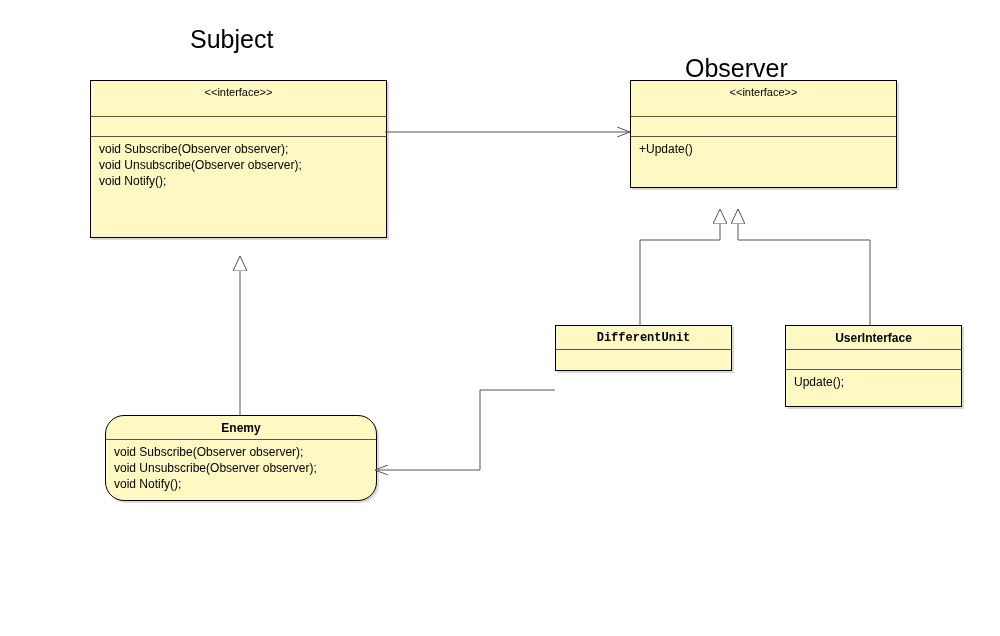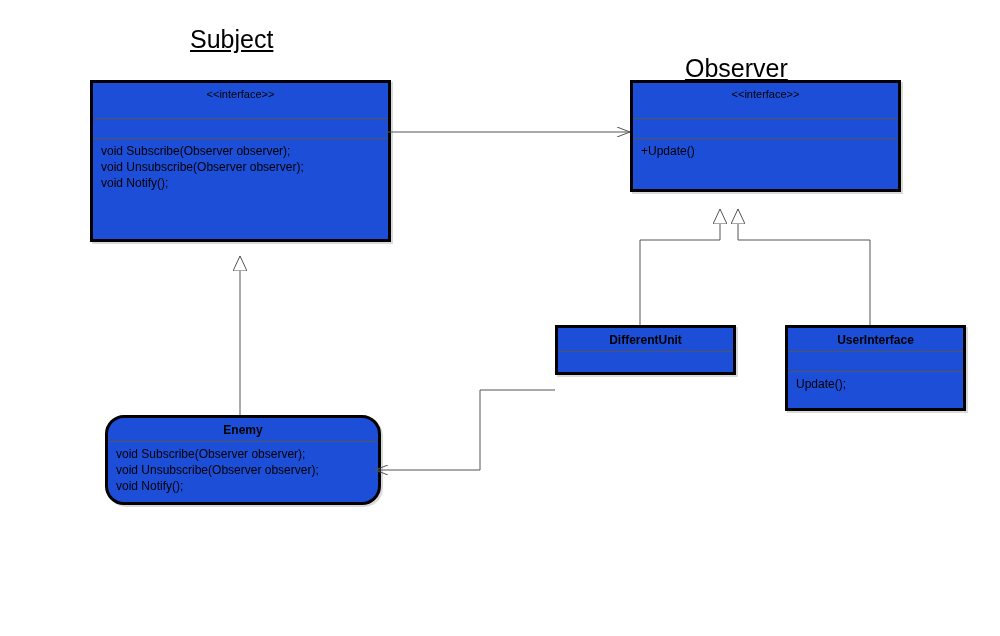--- a/index.html
+++ b/index.html
@@ -9,26 +9,25 @@
     height: 636px;
     background: #fff;
     font-family: Arial, Helvetica, sans-serif;
     color: #000;
     position: relative;
   }
   .title {
     position: absolute;
     font-size: 25px;
     font-weight: 400;
-    text-decoration: underline;
   }
   .class-box {
     position: absolute;
-    border: 3px solid #000000;
-    background: #1d4ed8;
+    border: 1px solid #000000;
+    background: #fef9c3;
     box-shadow: 2px 2px 0 rgba(0,0,0,0.15);
   }
   .class-compartment {
     border-bottom: 1px solid #555;
     padding: 4px 8px;
     font-size: 12px;
     line-height: 1.35;
     box-sizing: border-box;
   }
   .class-compartment:last-child { border-bottom: none; }
@@ -75,21 +74,21 @@
     <div class="cname">Enemy</div>
   </div>
   <div class="class-compartment" style="height:60px;">
     <div> void Subscribe(Observer observer);</div>
     <div> void Unsubscribe(Observer observer);</div>
     <div>void Notify();</div>
   </div>
 </div>
 
 <div class="class-box" style="left:555px; top:325px; width:175px;">
-  <div class="class-compartment class-header" style="height:24px;">
+  <div class="class-compartment class-header" style="height:24px;font-family:Liberation Mono, monospace;">
     <div class="cname">DifferentUnit</div>
   </div>
   <div class="class-compartment" style="height:20px;"></div>
 </div>
 
 <div class="class-box" style="left:785px; top:325px; width:175px;">
   <div class="class-compartment class-header" style="height:24px;">
     <div class="cname">UserInterface</div>
   </div>
   <div class="class-compartment" style="height:20px;"></div>

